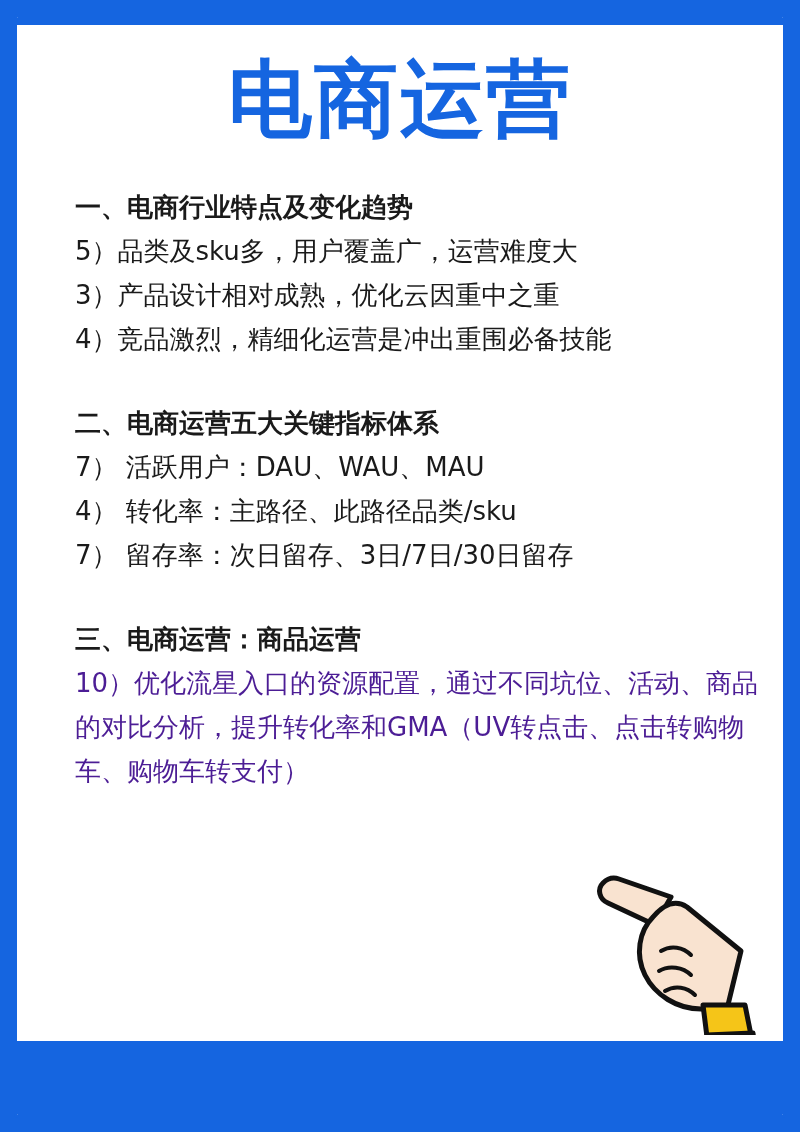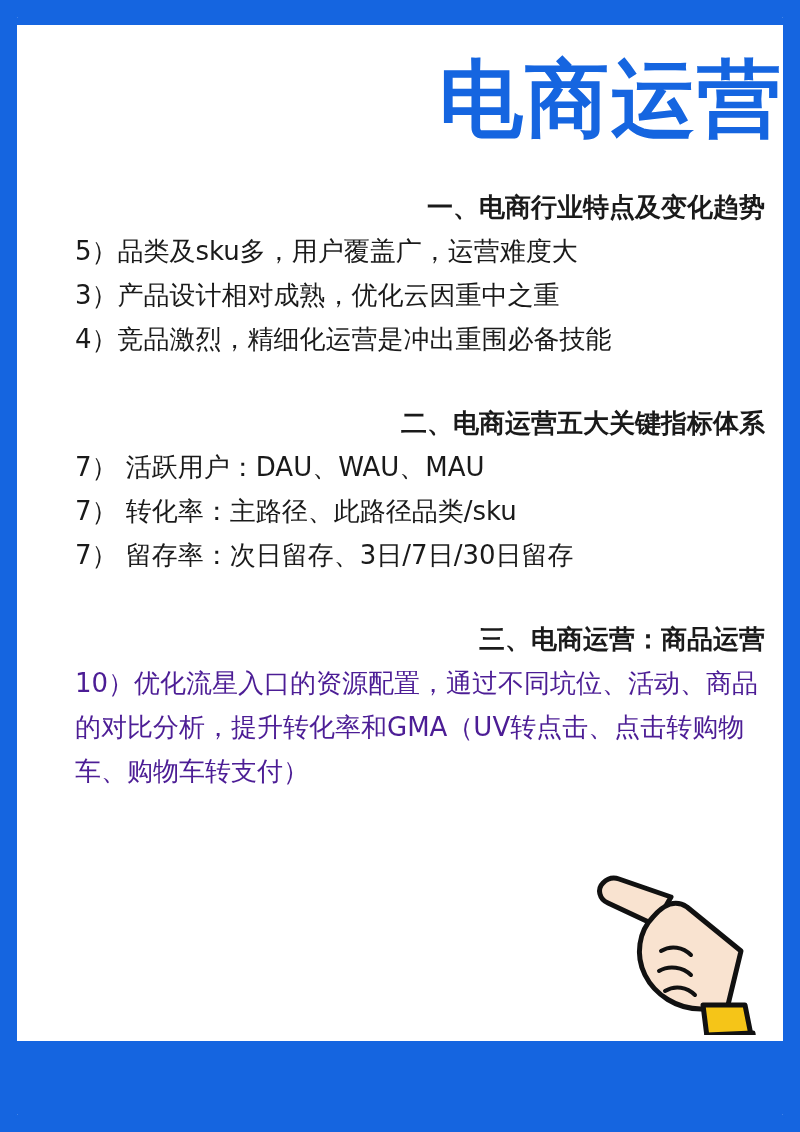--- a/index.html
+++ b/index.html
@@ -44,21 +44,21 @@
     left: 0;
     bottom: 74px;
     width: 100%;
     height: 6px;
     background: #ffffff;
   }
   .title {
     position: absolute;
     top: 40px;
     width: 100%;
-    text-align: right;
+    text-align: center;
     font-size: 84px;
     line-height: 1;
     font-weight: bold;
     color: #1565E0;
     letter-spacing: 2px;
     font-family: "DejaVu Sans", "Liberation Sans", sans-serif;
   }
   .content {
     position: absolute;
     left: 58px;
@@ -67,21 +67,20 @@
   }
   .line {
     font-size: 26px;
     line-height: 44px;
     color: #1a1a1a;
     font-family: "DejaVu Sans", "Liberation Sans", sans-serif;
     white-space: pre-wrap;
   }
   .heading {
     font-weight: bold;
-    text-align: right;
   }
   .spacer {
     height: 40px;
   }
   .wrapline {
     font-size: 26px;
     line-height: 44px;
     color: #4c1d95;
     font-family: "DejaVu Sans", "Liberation Sans", sans-serif;
   }
@@ -106,21 +105,21 @@
 
     <div class="line heading">一、电商行业特点及变化趋势</div>
     <div class="line">5）品类及sku多，用户覆盖广，运营难度大</div>
     <div class="line">3）产品设计相对成熟，优化云因重中之重</div>
     <div class="line">4）竞品激烈，精细化运营是冲出重围必备技能</div>
 
     <div class="spacer"></div>
 
     <div class="line heading">二、电商运营五大关键指标体系</div>
     <div class="line">7） 活跃用户：DAU、WAU、MAU</div>
-    <div class="line">7） 转化率：主路径、此路径品类/sku</div>
+    <div class="line">4） 转化率：主路径、此路径品类/sku</div>
     <div class="line">7） 留存率：次日留存、3日/7日/30日留存</div>
 
     <div class="spacer"></div>
 
     <div class="line heading">三、电商运营：商品运营</div>
     <div class="wrapline">10）优化流星入口的资源配置，通过不同坑位、活动、商品的对比分析，提升转化率和GMA（UV转点击、点击转购物车、购物车转支付）</div>
   </div>
 
   <div class="hand">
     <svg viewBox="0 0 170 210" width="170" height="210" xmlns="http://www.w3.org/2000/svg">

